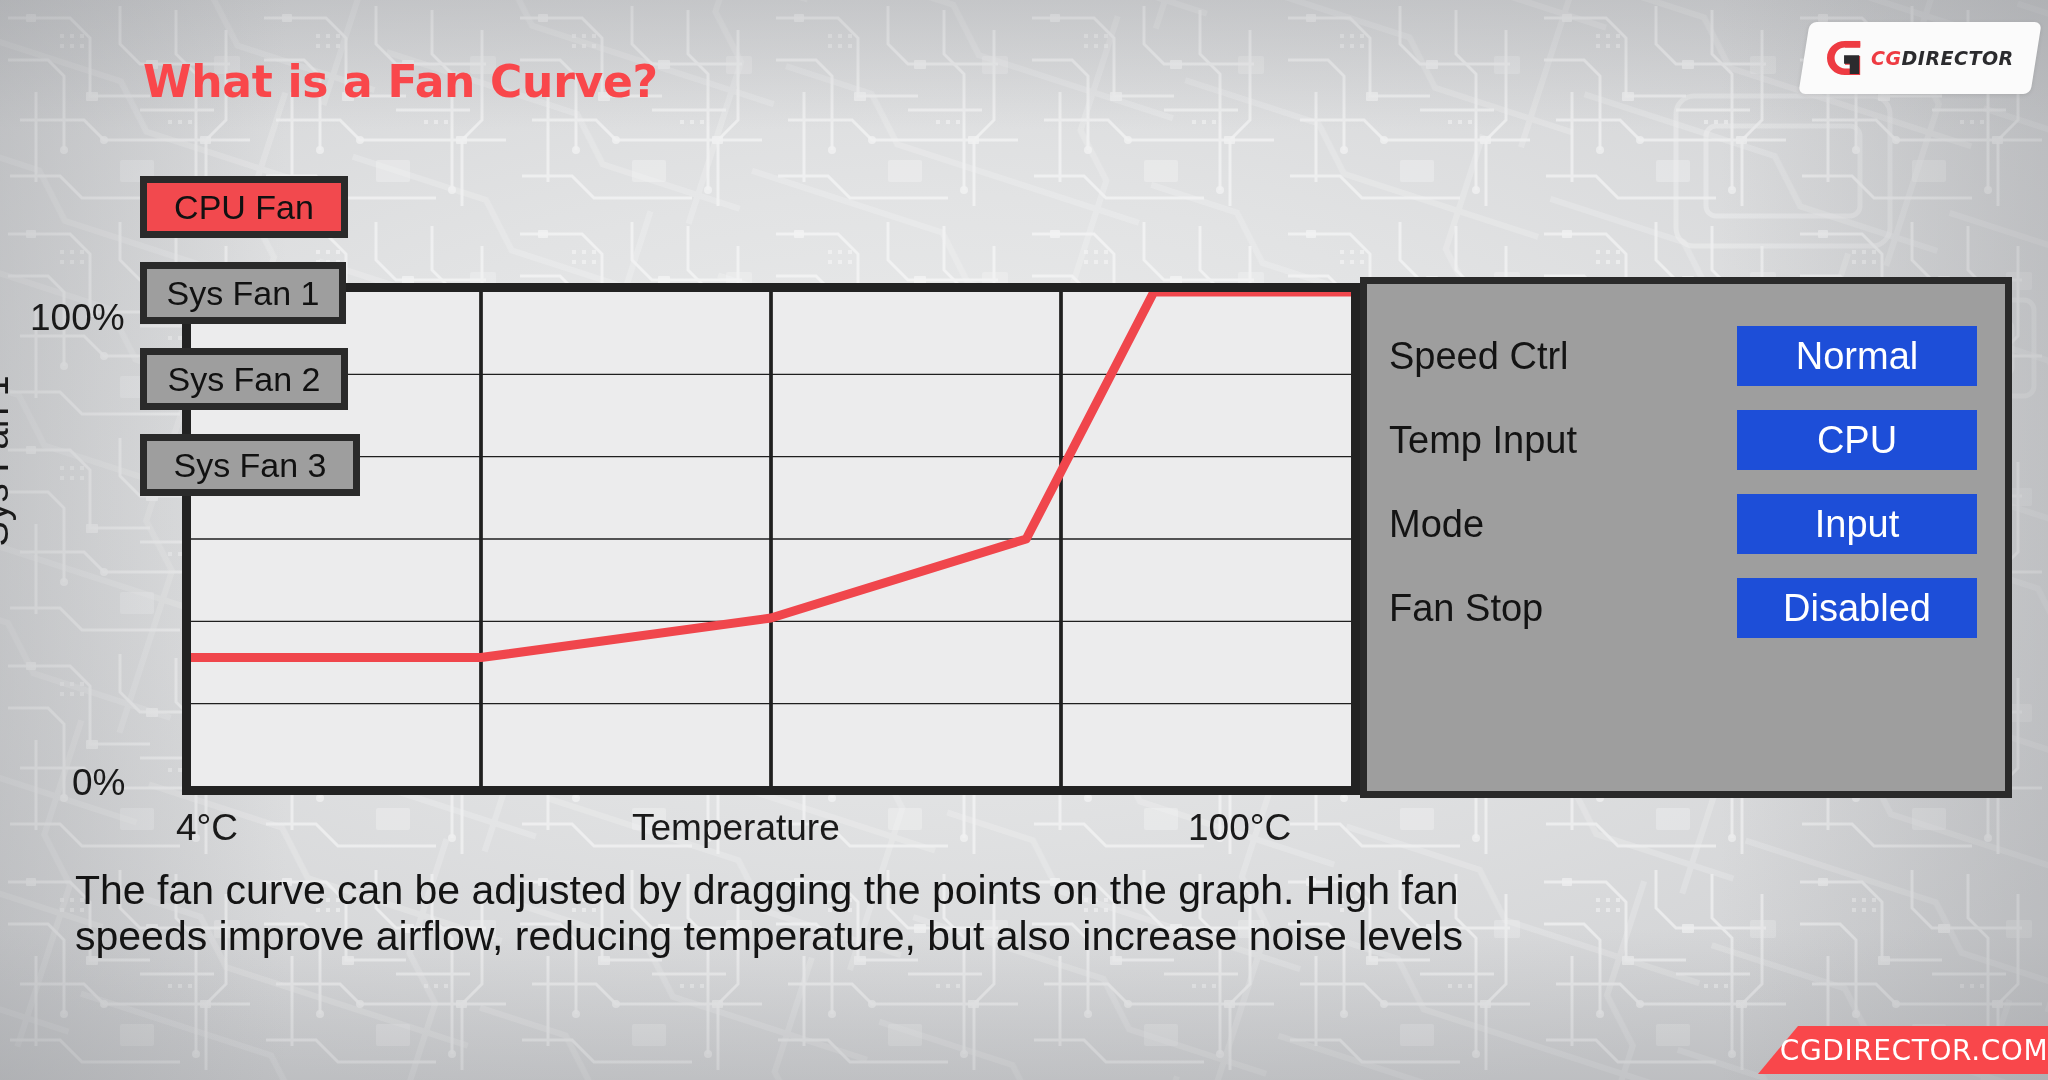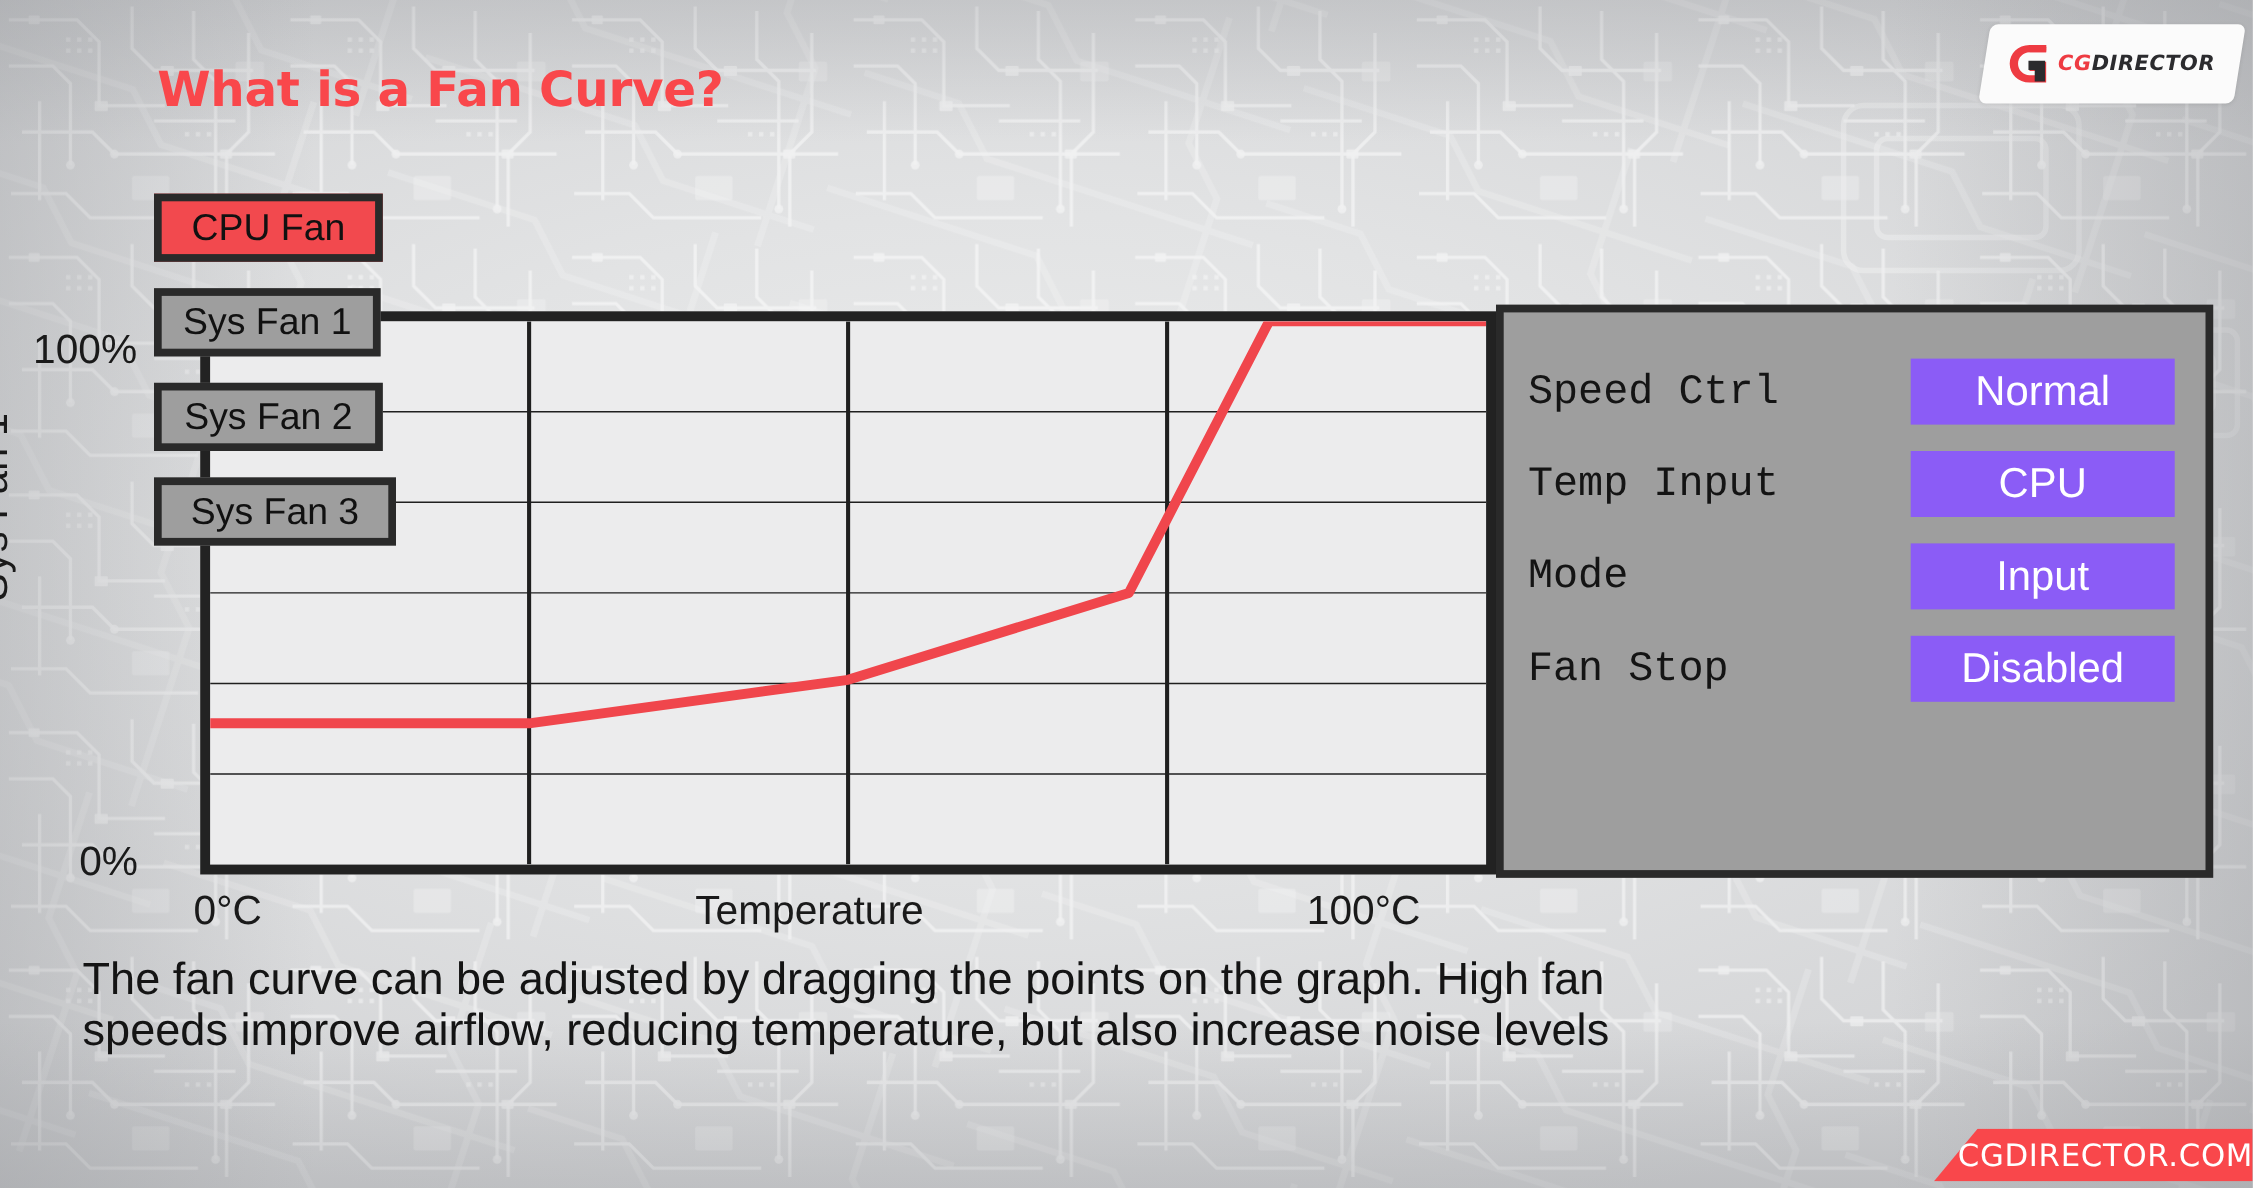--- a/index.html
+++ b/index.html
@@ -125,25 +125,25 @@
     position:absolute; left:1360px; top:277px; width:652px; height:521px; z-index:5;
     border:7px solid #2a2a2a;
     background:#9e9e9e;
     padding:30px 28px 0 22px;
   }
   .row {
     display:flex; align-items:center; justify-content:space-between;
     height:84px;
   }
   .row .lbl {
-    font-size:38px; color:#141414; font-family:Liberation Mono, monospace;
+    font-size:38px; color:#141414; font-family:Liberation Sans, sans-serif;
     white-space:nowrap;
   }
   .row .val {
-    background:#8b5cf6; color:#ffffff;
+    background:#1d4ed8; color:#ffffff;
     font-size:38px; font-family:"Liberation Sans", sans-serif;
     min-width:240px; height:60px;
     display:flex; align-items:center; justify-content:center;
     padding:16px 14px;
   }
 
   
   #caption {
     position:absolute; left:75px; top:868px; width:1900px; z-index:5;
     font-size:41px; line-height:1.12; color:#141414;
@@ -276,21 +276,21 @@
       <svg class="curvesvg" viewBox="0 0 1000 1000" preserveAspectRatio="none">
         <polyline id="curve" fill="none" stroke="#F0464C" stroke-width="9" stroke-linejoin="round" stroke-linecap="butt" vector-effect="non-scaling-stroke" points="0.00,740.00 250.00,740.00 500.00,660.00 720.00,500.00 830.00,0.00 1000.00,0.00"></polyline>
       </svg>
     </div>
   </div>
 </div>
 
 <div id="ylab-top">100%</div>
 <div id="ylab-bot">0%</div>
 <div id="ylab-name">Sys Fan 1</div>
-<div id="xlab-left">0°C</div>
+<div id="xlab-left">4°C</div>
 <div id="xlab-name">Temperature</div>
 <div id="xlab-right">100°C</div>
 
 <div id="panel">
   <div class="row">
     <div class="lbl">Speed Ctrl</div>
     <div class="val">Normal</div>
   </div>
   <div class="row">
     <div class="lbl">Temp Input</div>

